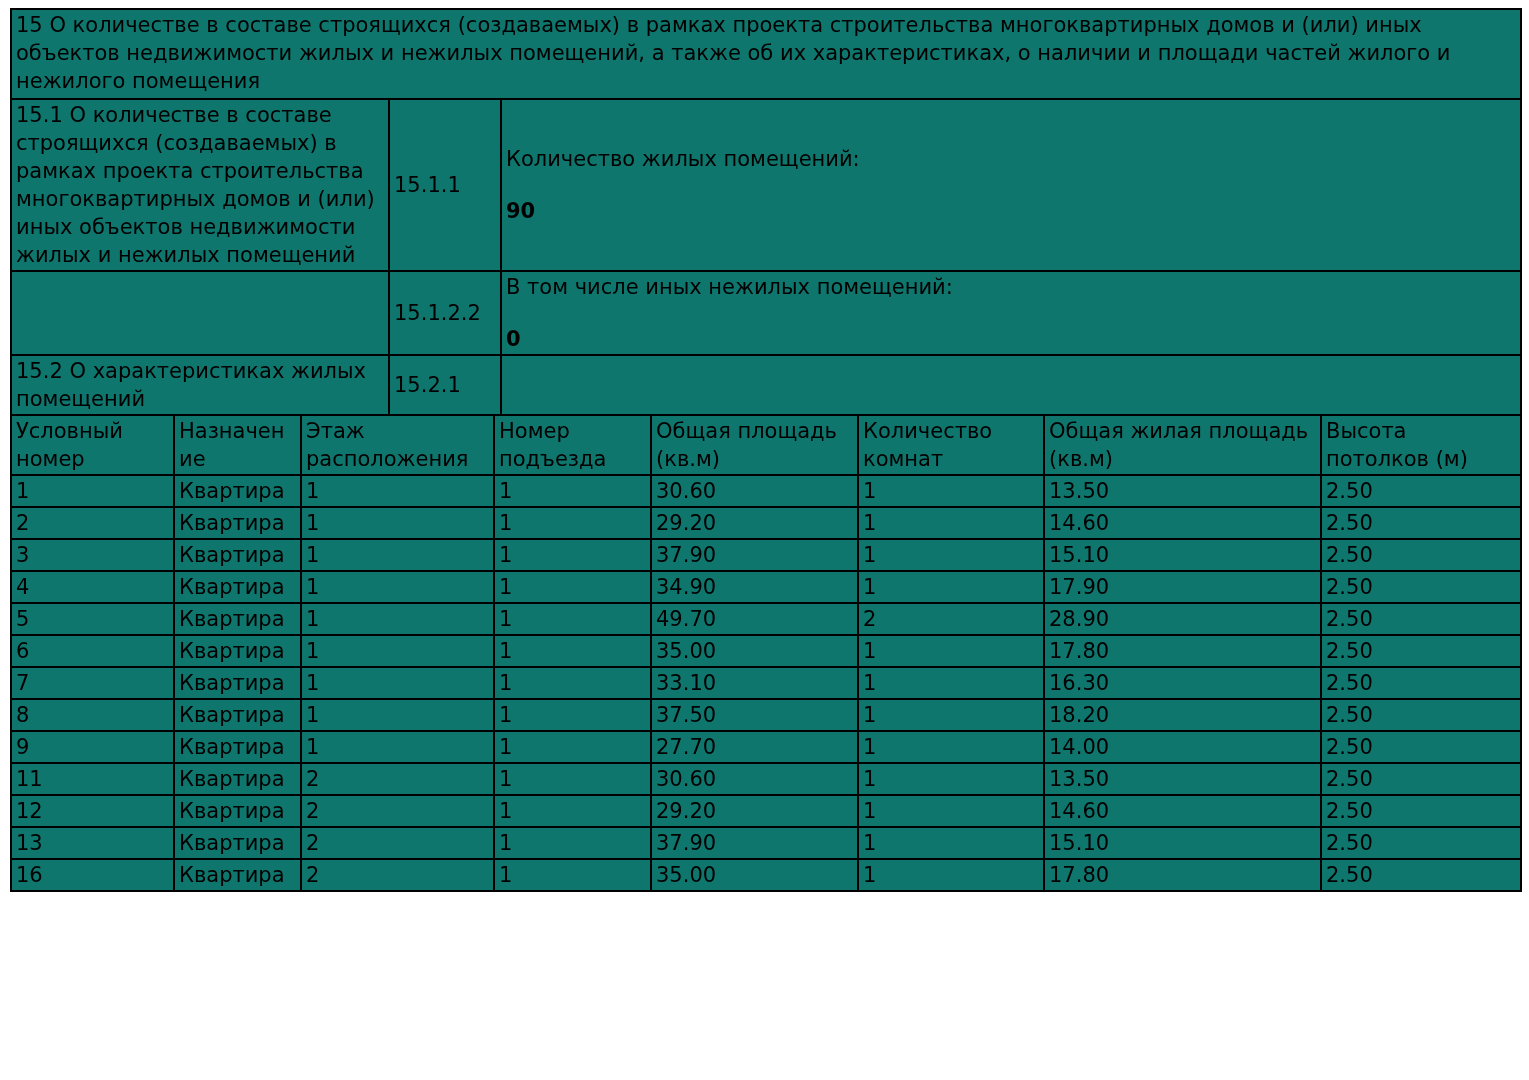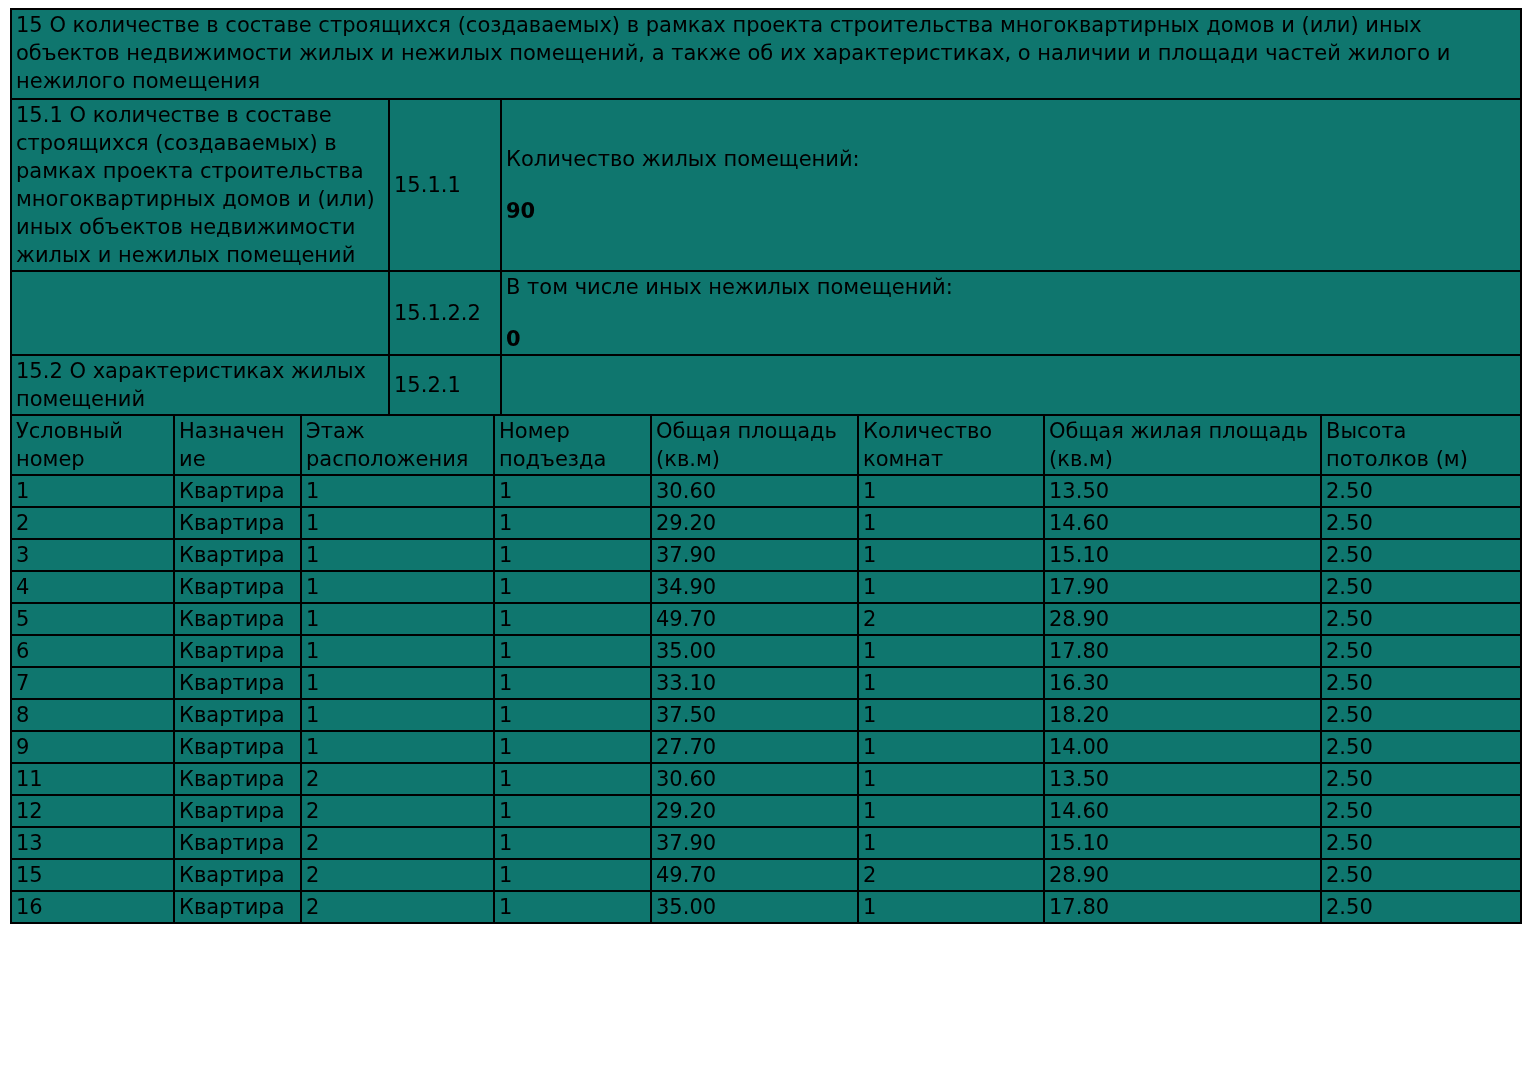--- a/index.html
+++ b/index.html
@@ -221,30 +221,20 @@
           <td>13</td>
           <td>Квартира</td>
           <td>2</td>
           <td>1</td>
           <td>37.90</td>
           <td>1</td>
           <td>15.10</td>
           <td>2.50</td>
         </tr>
         <tr>
-          <td>15</td>
-          <td>Квартира</td>
-          <td>2</td>
-          <td>1</td>
-          <td>49.70</td>
-          <td>2</td>
-          <td>28.90</td>
-          <td>2.50</td>
-        </tr>
-        <tr>
           <td>16</td>
           <td>Квартира</td>
           <td>2</td>
           <td>1</td>
           <td>35.00</td>
           <td>1</td>
           <td>17.80</td>
           <td>2.50</td>
         </tr>
       </tbody>

